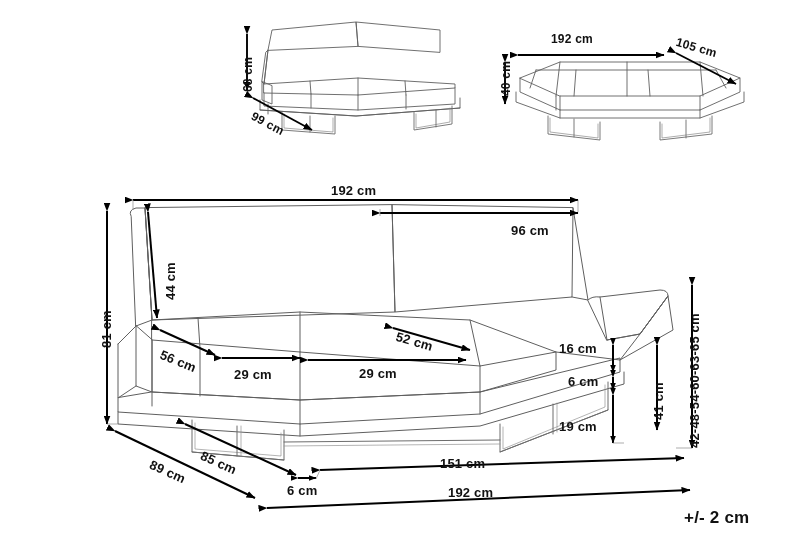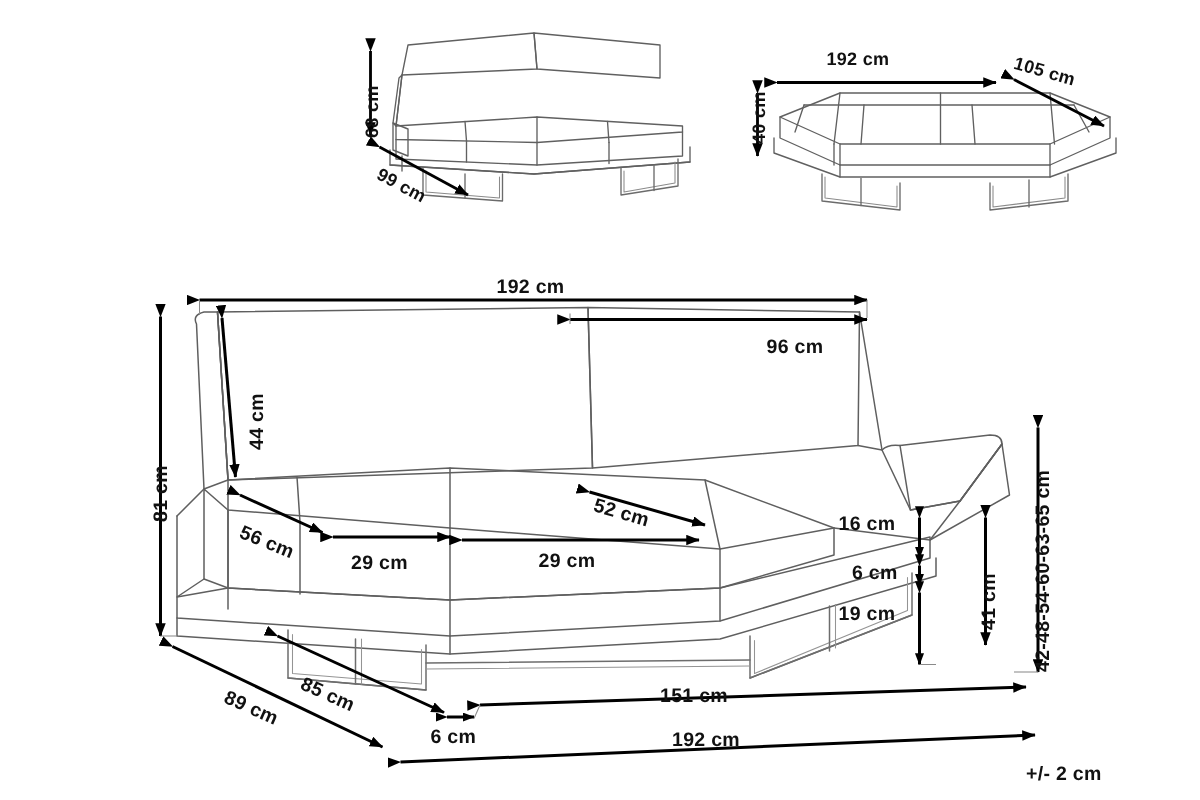--- a/index.html
+++ b/index.html
@@ -15,21 +15,21 @@
     font-family:"Liberation Sans",sans-serif;
     font-weight:bold;
     color:#111111;
     white-space:nowrap;
     line-height:1;
     letter-spacing:0.2px;
   }
   .s13{font-size:13px;}
   .s12{font-size:12px;}
   .rot90{transform:rotate(-90deg);transform-origin:left top;}
-  .tol{font-size:13px;font-weight:bold;}
+  .tol{font-size:17px;font-weight:bold;}
 </style>
 </head>
 <body>
 
 <div id="sheet">
 
   <svg viewBox="0 0 800 533" xmlns="http://www.w3.org/2000/svg">
     <defs>
       <marker id="ah" markerWidth="9" markerHeight="7" refX="8.5" refY="3.5" orient="auto" markerUnits="userSpaceOnUse">
         <path d="M0,0 L9,3.5 L0,7 z" fill="#000"></path>
@@ -250,21 +250,21 @@
   <div class="lbl s13" style="left:234px;top:368px;">29 cm</div>
 
   <div class="lbl s13" style="left:359px;top:367px;">29 cm</div>
 
   <div class="lbl s13" style="left:398px;top:330px;transform:rotate(16deg);transform-origin:left top;">52 cm</div>
 
   <div class="lbl s13" style="left:559px;top:342px;">16 cm</div>
 
   <div class="lbl s13" style="left:568px;top:375px;">6 cm</div>
 
-  <div class="lbl s13" style="left:559px;top:402px;">19 cm</div>
+  <div class="lbl s13" style="left:559px;top:420px;">19 cm</div>
 
   <div class="lbl s13 rot90" style="left:652px;top:420px;">41 cm</div>
 
   <div class="lbl s13 rot90" style="left:688px;top:448px;">42-48-54-60-63-65 cm</div>
 
   <div class="lbl s13" style="left:204px;top:449px;transform:rotate(24deg);transform-origin:left top;">85 cm</div>
 
   <div class="lbl s13" style="left:153px;top:458px;transform:rotate(24deg);transform-origin:left top;">89 cm</div>
 
   <div class="lbl s13" style="left:287px;top:484px;">6 cm</div>

